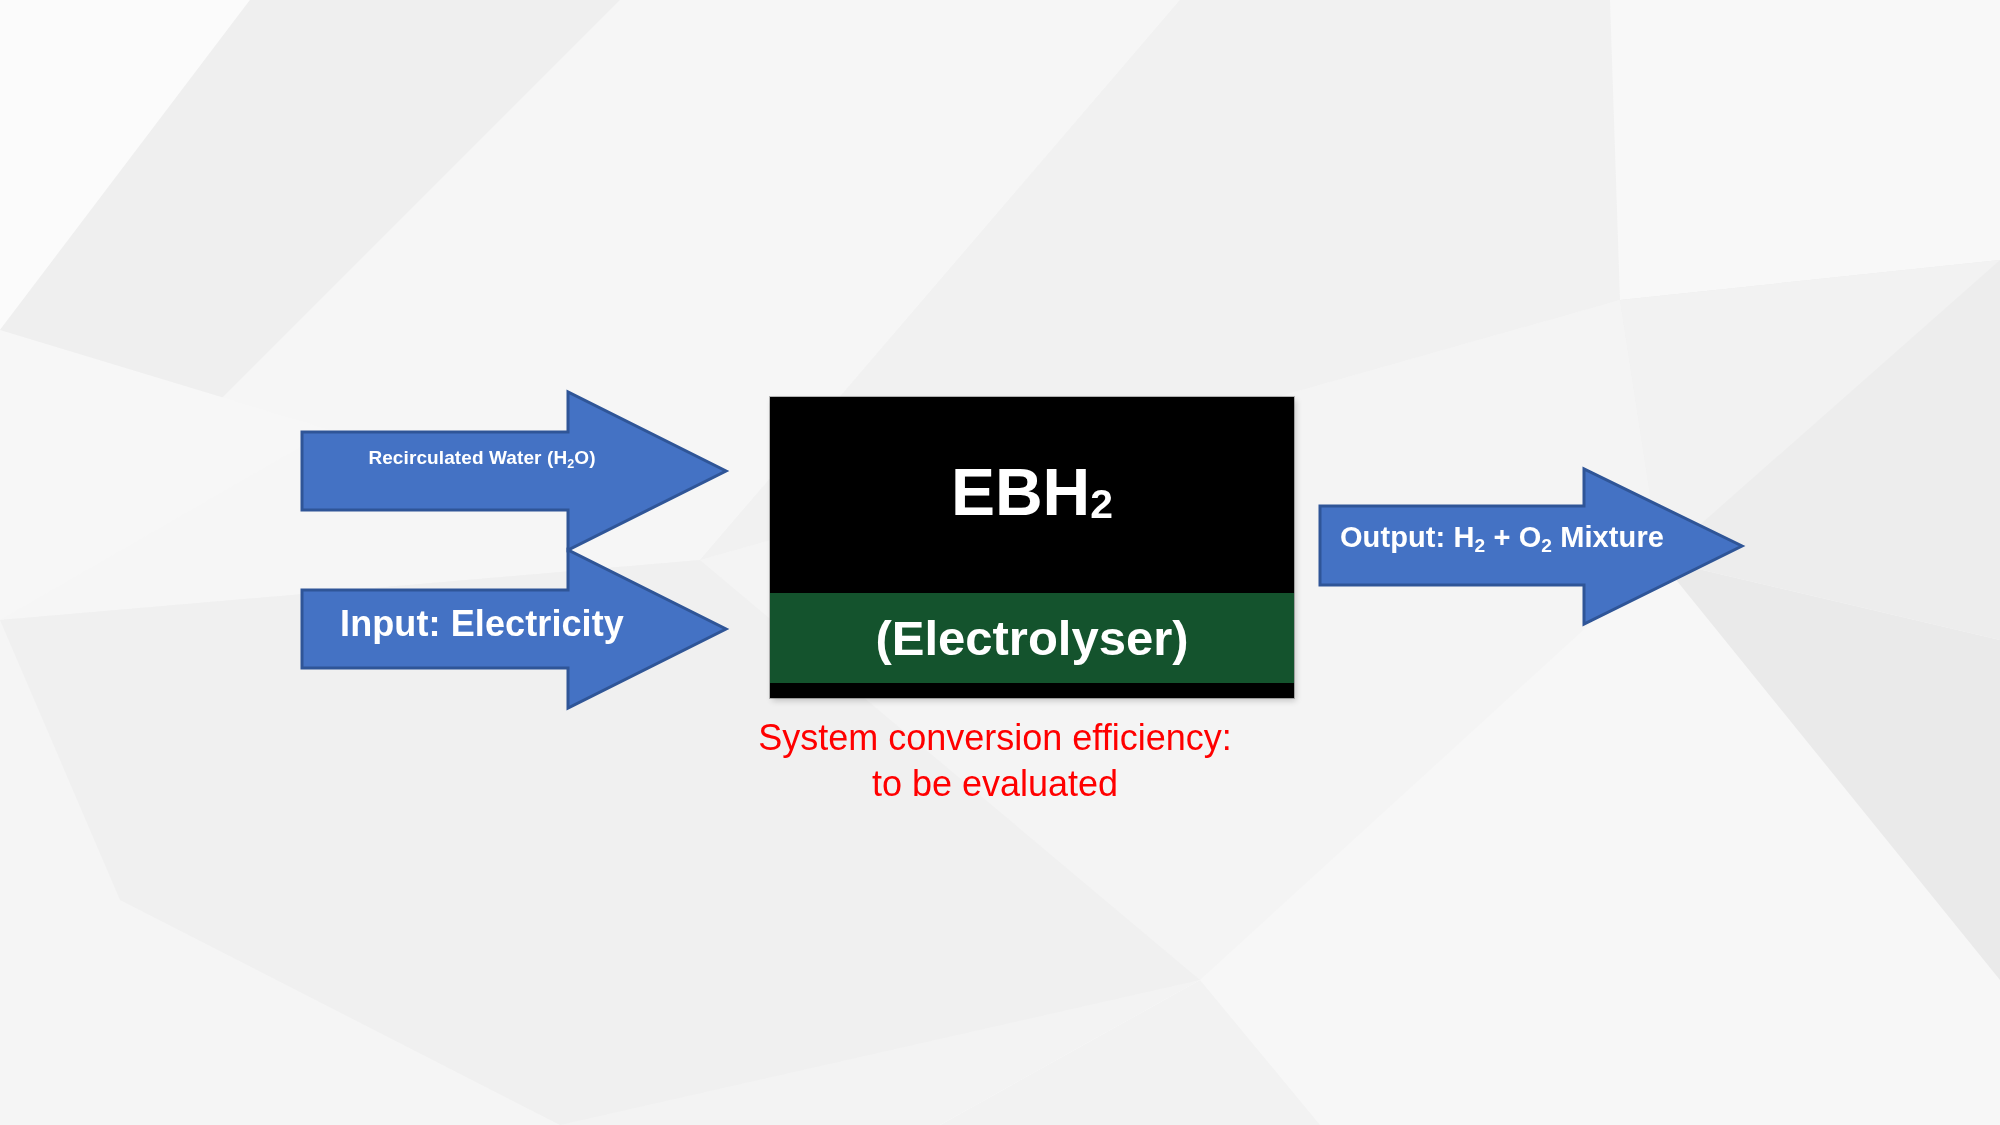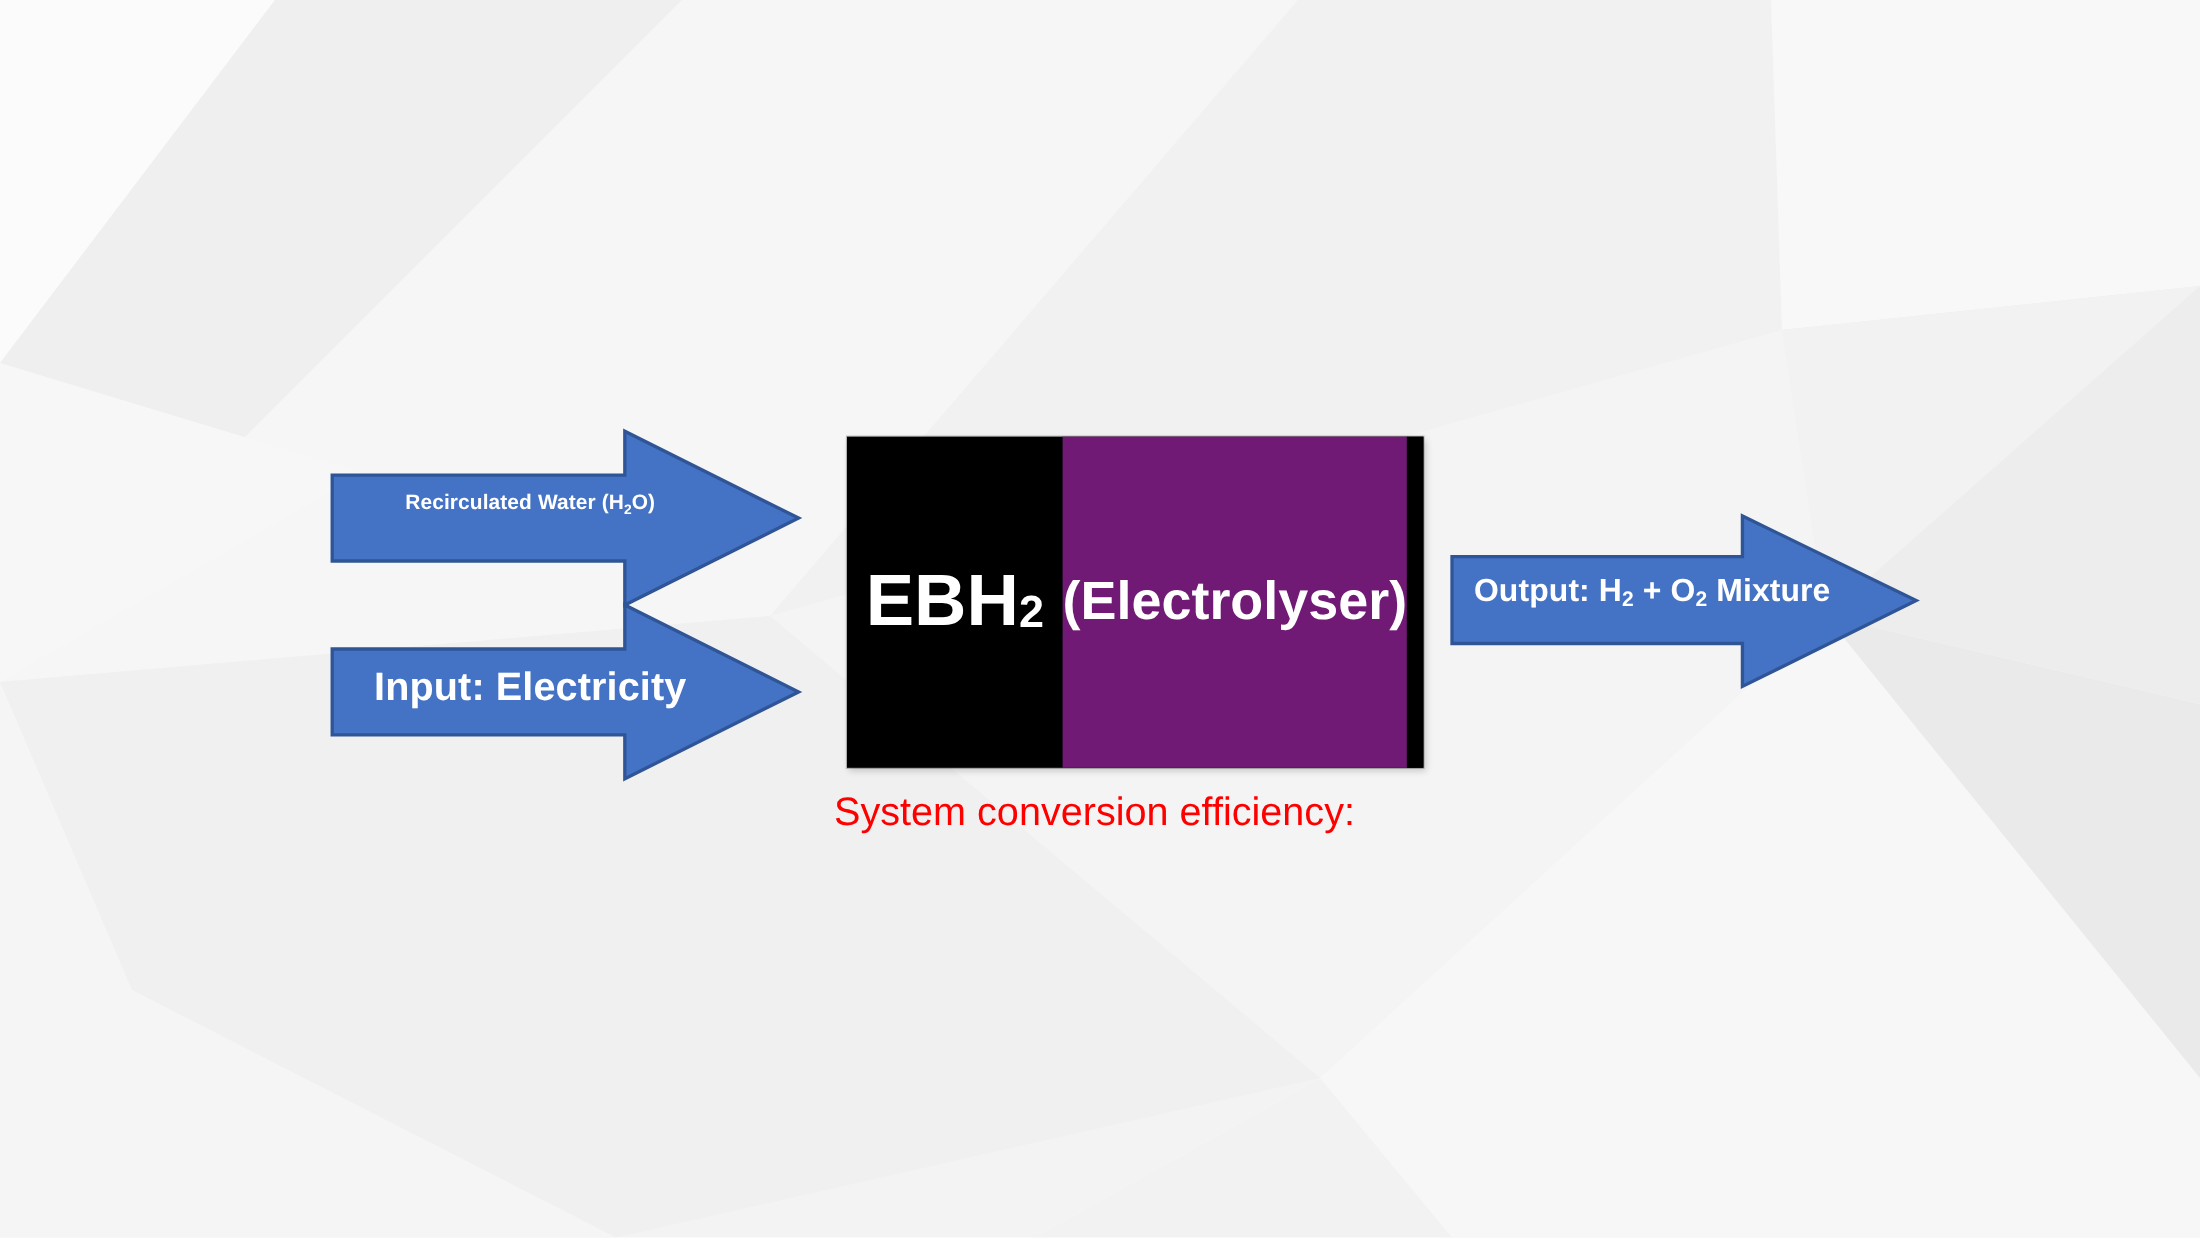--- a/index.html
+++ b/index.html
@@ -97,21 +97,21 @@
   
   #unit-box {
     position: absolute;
     left: 770px;
     top: 397px;
     width: 524px;
     height: 301px;
     background: #000000;
     box-shadow: 0 0 0 1px rgba(0,0,0,0.25), 2px 3px 6px rgba(0,0,0,0.18);
     display: flex;
-    flex-direction: row;
+    flex-direction: column;
   }
   #unit-title {
     flex: 0 0 196px;
     color: #ffffff;
     font-weight: bold;
     font-size: 66px;
     display: flex;
     align-items: center;
     justify-content: center;
     line-height: 1;
@@ -119,21 +119,21 @@
     box-sizing: border-box;
   }
   #unit-title sub {
     font-size: 0.62em;
     vertical-align: baseline;
     position: relative;
     top: 0.30em;
   }
   #unit-subtitle {
     flex: 0 0 90px;
-    background: #701a75;
+    background: #14532d;
     color: #ffffff;
     font-weight: bold;
     font-size: 49px;
     display: flex;
     align-items: center;
     justify-content: center;
     line-height: 1;
   }
   #unit-footer-strip {
     flex: 1 1 auto;
@@ -210,15 +210,16 @@
     <svg viewBox="0 0 428 162" preserveAspectRatio="none">
       <polygon points="2,40 266,40 266,3 424,80 266,158 266,119 2,119" fill="#4472c4" stroke="#2f5597" stroke-width="3"></polygon>
     </svg>
     <div class="arrow-label">
       <span>Output: H</span><sub>2</sub><span> + O</span><sub>2</sub><span> Mixture</span>
     </div>
   </div>
 
   <div id="efficiency-note">
     <span class="line">System conversion efficiency:</span>
+    <span class="line">to be evaluated</span>
   </div>
 
 </div>
 
 </body></html>

